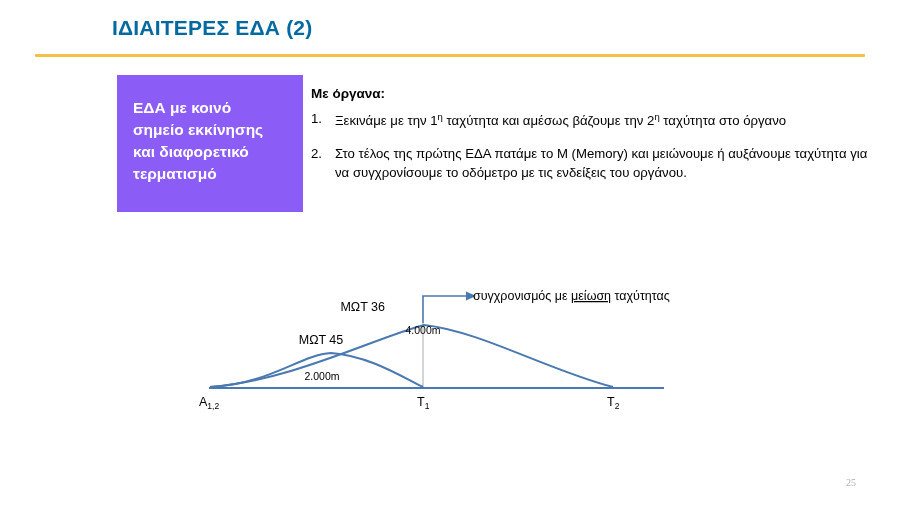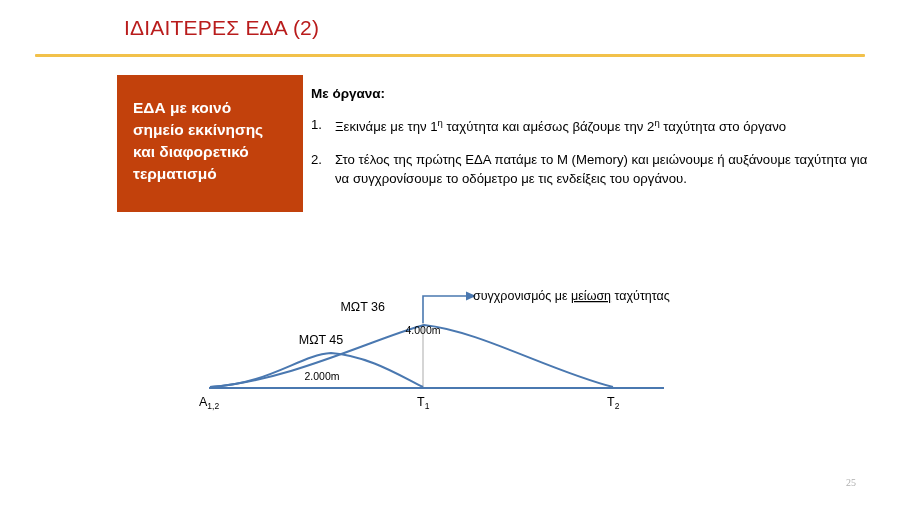--- a/index.html
+++ b/index.html
@@ -11,46 +11,46 @@
     height: 506px;
     background: #ffffff;
     font-family: "Liberation Sans", sans-serif;
     position: relative;
     overflow: hidden;
   }
 
   
   .slide-title {
     position: absolute;
-    left: 124px;
+    left: 112px;
     top: 16px;
     font-size: 21px;
-    font-weight: normal;
-    color: #b91c1c;
+    font-weight: bold;
+    color: #0369a1;
     letter-spacing: 0.2px;
     white-space: nowrap;
   }
   .title-rule {
     position: absolute;
     left: 35px;
     top: 54px;
     width: 830px;
     height: 3px;
     background: #F2C14A;
     border-radius: 1px;
   }
 
   
   .callout-box {
     position: absolute;
     left: 117px;
     top: 75px;
     width: 186px;
     height: 137px;
-    background: #c2410c;
+    background: #8b5cf6;
     box-sizing: border-box;
     padding: 22px 16px 0 16px;
   }
   .callout-text {
     color: #ffffff;
     font-size: 15.5px;
     font-weight: bold;
     line-height: 1.42;
     white-space: pre-line;
   }
@@ -59,21 +59,21 @@
   .body-area {
     position: absolute;
     left: 311px;
     top: 86px;
     width: 570px;
   }
   .body-heading {
     font-size: 13.5px;
     font-weight: bold;
     color: #000000;
-    margin-bottom: 15px;
+    margin-bottom: 9px;
   }
   .num-list {
     margin: 0;
     padding: 0;
     list-style: none;
   }
   .num-item {
     display: flex;
     margin-bottom: 14px;
     font-size: 13.2px;

